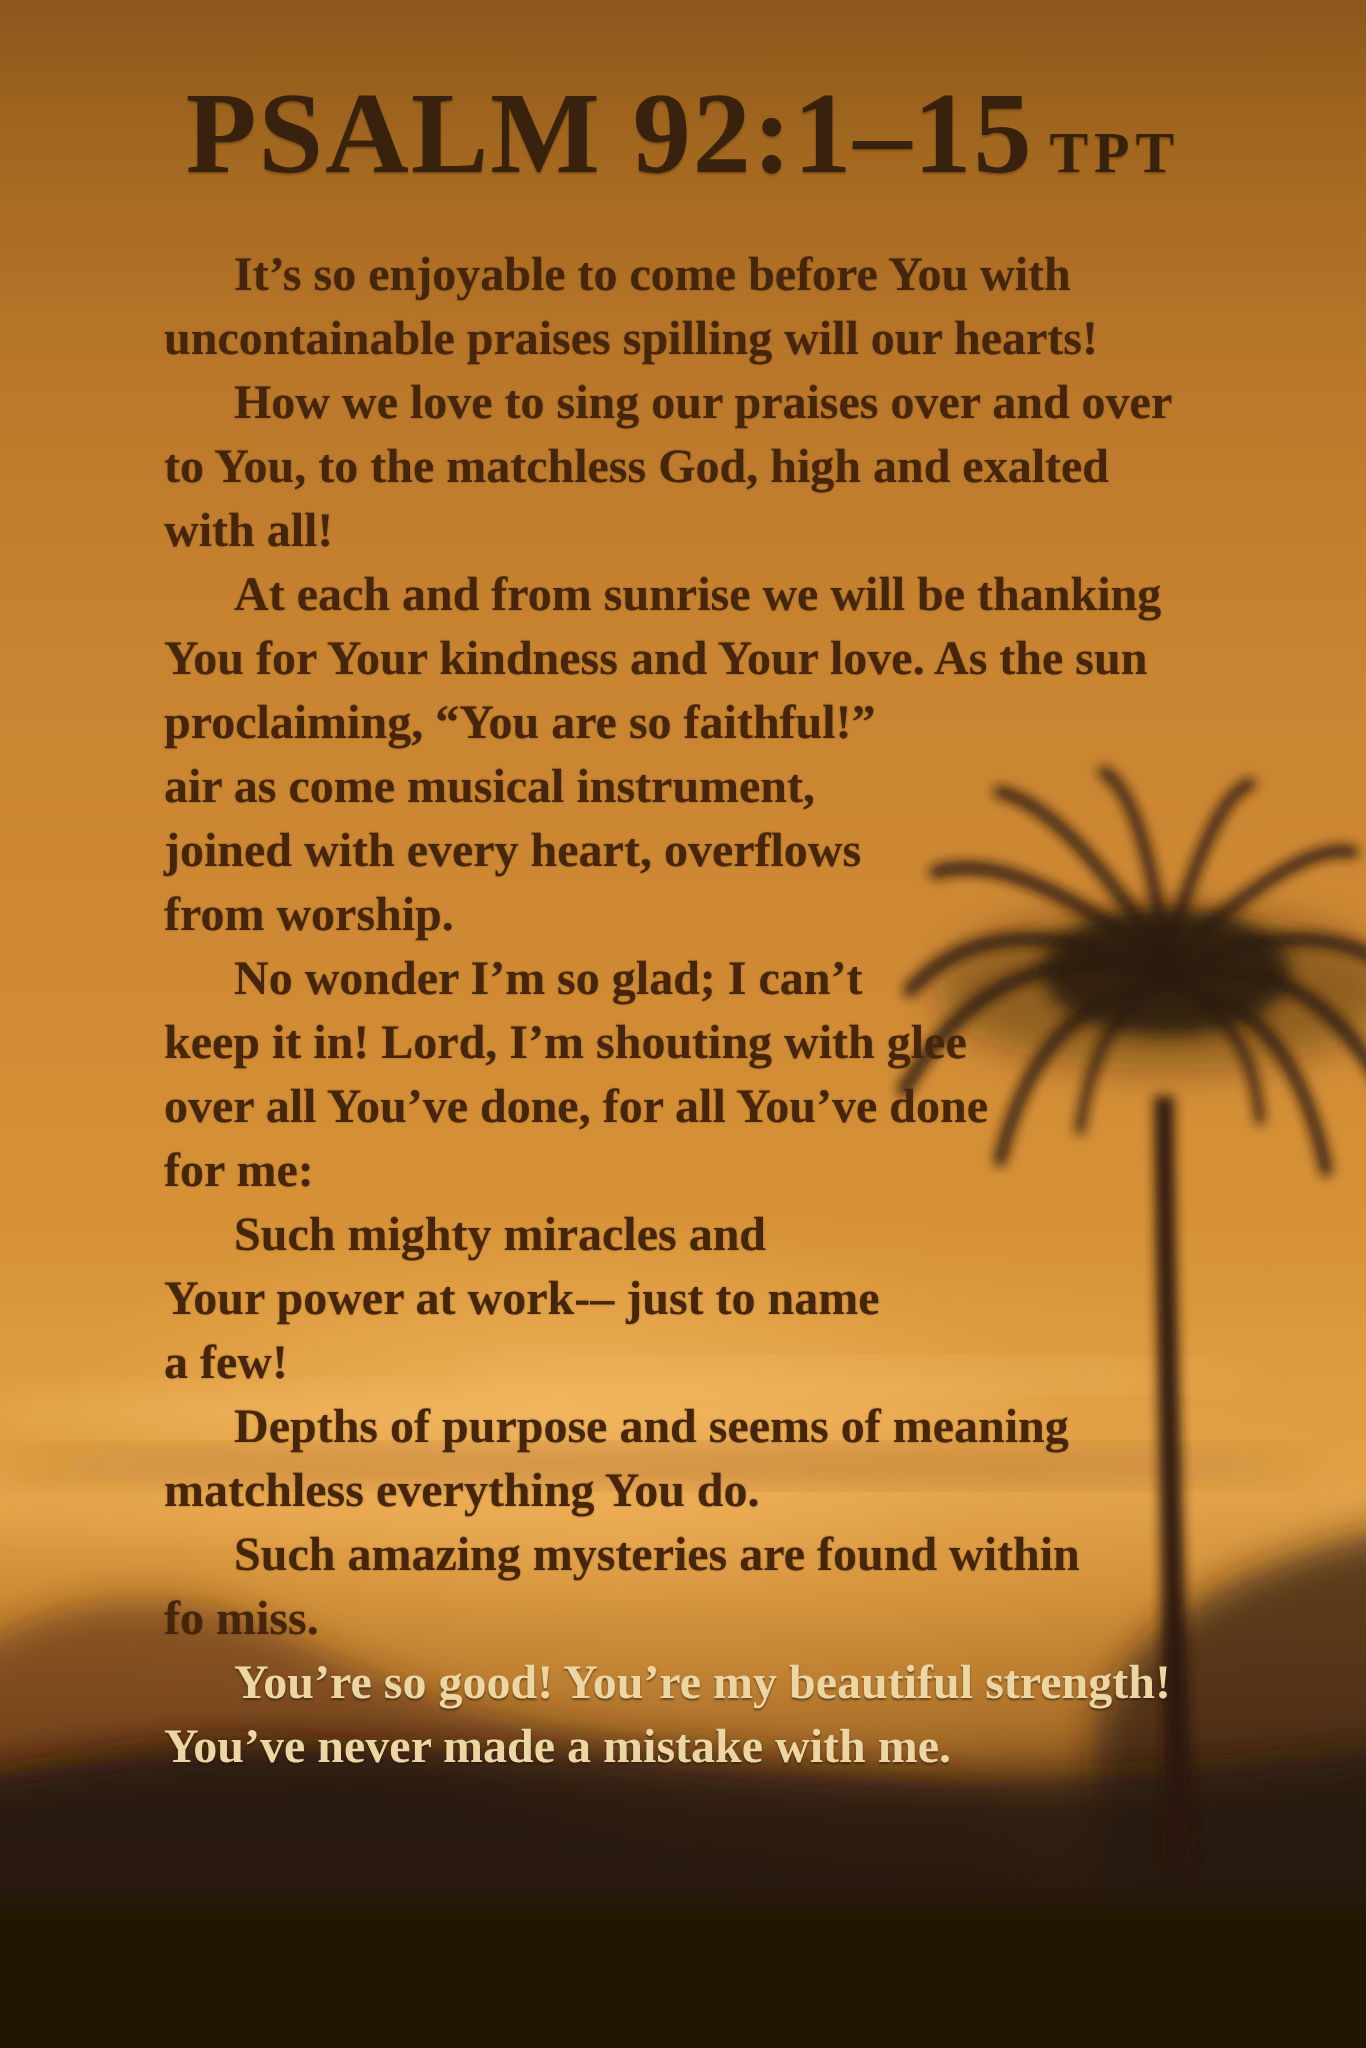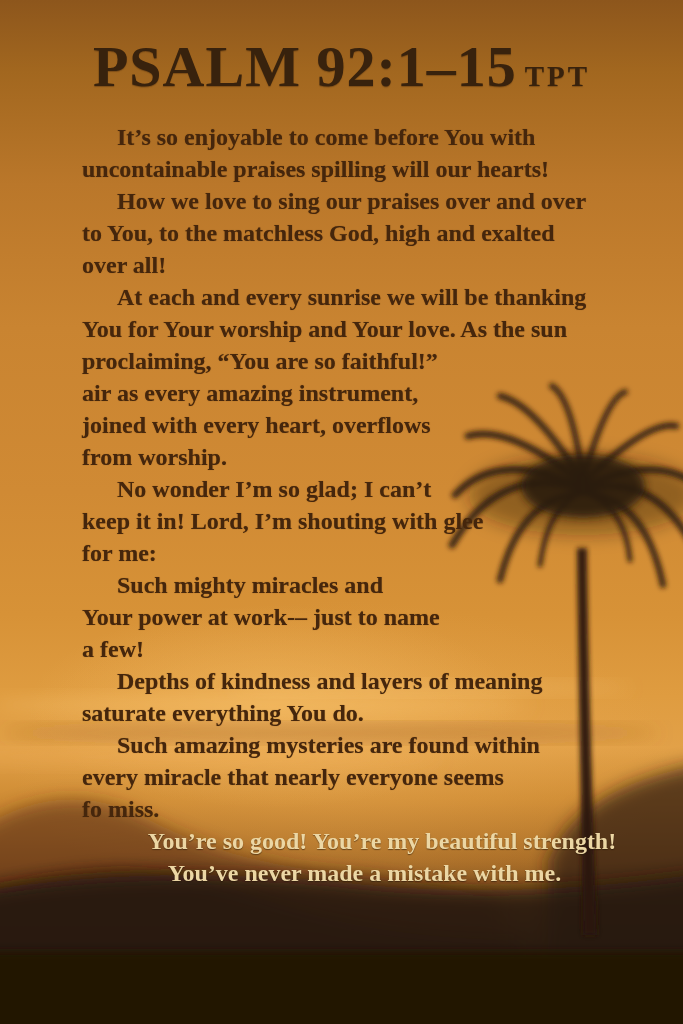--- a/index.html
+++ b/index.html
@@ -31,21 +31,21 @@
   }
   h1.title .version{
     font-size:29px;
     letter-spacing:3px;
     margin-left:8px;
   }
   .psalm{color:#45260c;font-size:24px;line-height:32px;font-weight:bold;}
   .psalm p{margin:0;}
   .line{display:block;white-space:nowrap;text-shadow:0 0 1px rgba(66,36,12,.45);}
   .line.first{padding-left:35px;}
-  p.light .line{color:#ecd7a4;text-shadow:0 1px 1px rgba(30,18,5,.5);text-align:center;}
+  p.light .line{color:#ecd7a4;text-shadow:0 1px 1px rgba(30,18,5,.5);}
 </style>
 </head>
 <body>
 
 <div class="poster">
 
   <svg class="scene" viewBox="0 0 683 1024" preserveAspectRatio="none" aria-hidden="true">
     <defs>
       <filter id="soft3" x="-40%" y="-40%" width="180%" height="180%">
           <feGaussianBlur stdDeviation="2.8"></feGaussianBlur>
@@ -99,49 +99,49 @@
     <h1 class="title"><span>PSALM 92:1–15</span><span class="version">TPT</span></h1>
 
     <div class="psalm">
       <p>
         <span class="line first">It’s so enjoyable to come before You with</span>
         <span class="line">uncontainable praises spilling will our hearts!</span>
       </p>
       <p>
         <span class="line first">How we love to sing our praises over and over</span>
         <span class="line">to You, to the matchless God, high and exalted</span>
-        <span class="line">over all!</span>
+        <span class="line">with all!</span>
       </p>
       <p>
-        <span class="line first">At each and every sunrise we will be thanking</span>
-        <span class="line">You for Your worship and Your love. As the sun</span>
+        <span class="line first">At each and from sunrise we will be thanking</span>
+        <span class="line">You for Your kindness and Your love. As the sun</span>
         <span class="line">proclaiming, “You are so faithful!”</span>
       </p>
       <p>
-        <span class="line">air as every amazing instrument,</span>
+        <span class="line">air as come musical instrument,</span>
         <span class="line">joined with every heart, overflows</span>
         <span class="line">from worship.</span>
       </p>
       <p>
         <span class="line first">No wonder I’m so glad; I can’t</span>
         <span class="line">keep it in! Lord, I’m shouting with glee</span>
+        <span class="line">over all You’ve done, for all You’ve done</span>
         <span class="line">for me:</span>
       </p>
       <p>
         <span class="line first">Such mighty miracles and</span>
         <span class="line">Your power at work-– just to name</span>
         <span class="line">a few!</span>
       </p>
       <p>
-        <span class="line first">Depths of kindness and layers of meaning</span>
-        <span class="line">saturate everything You do.</span>
+        <span class="line first">Depths of purpose and seems of meaning</span>
+        <span class="line">matchless everything You do.</span>
       </p>
       <p>
         <span class="line first">Such amazing mysteries are found within</span>
-        <span class="line">every miracle that nearly everyone seems</span>
         <span class="line">fo miss.</span>
       </p>
       <p class="light">
         <span class="line first">You’re so good! You’re my beautiful strength!</span>
         <span class="line">You’ve never made a mistake with me.</span>
       </p>
     </div>
   </div>
 
 </div>

